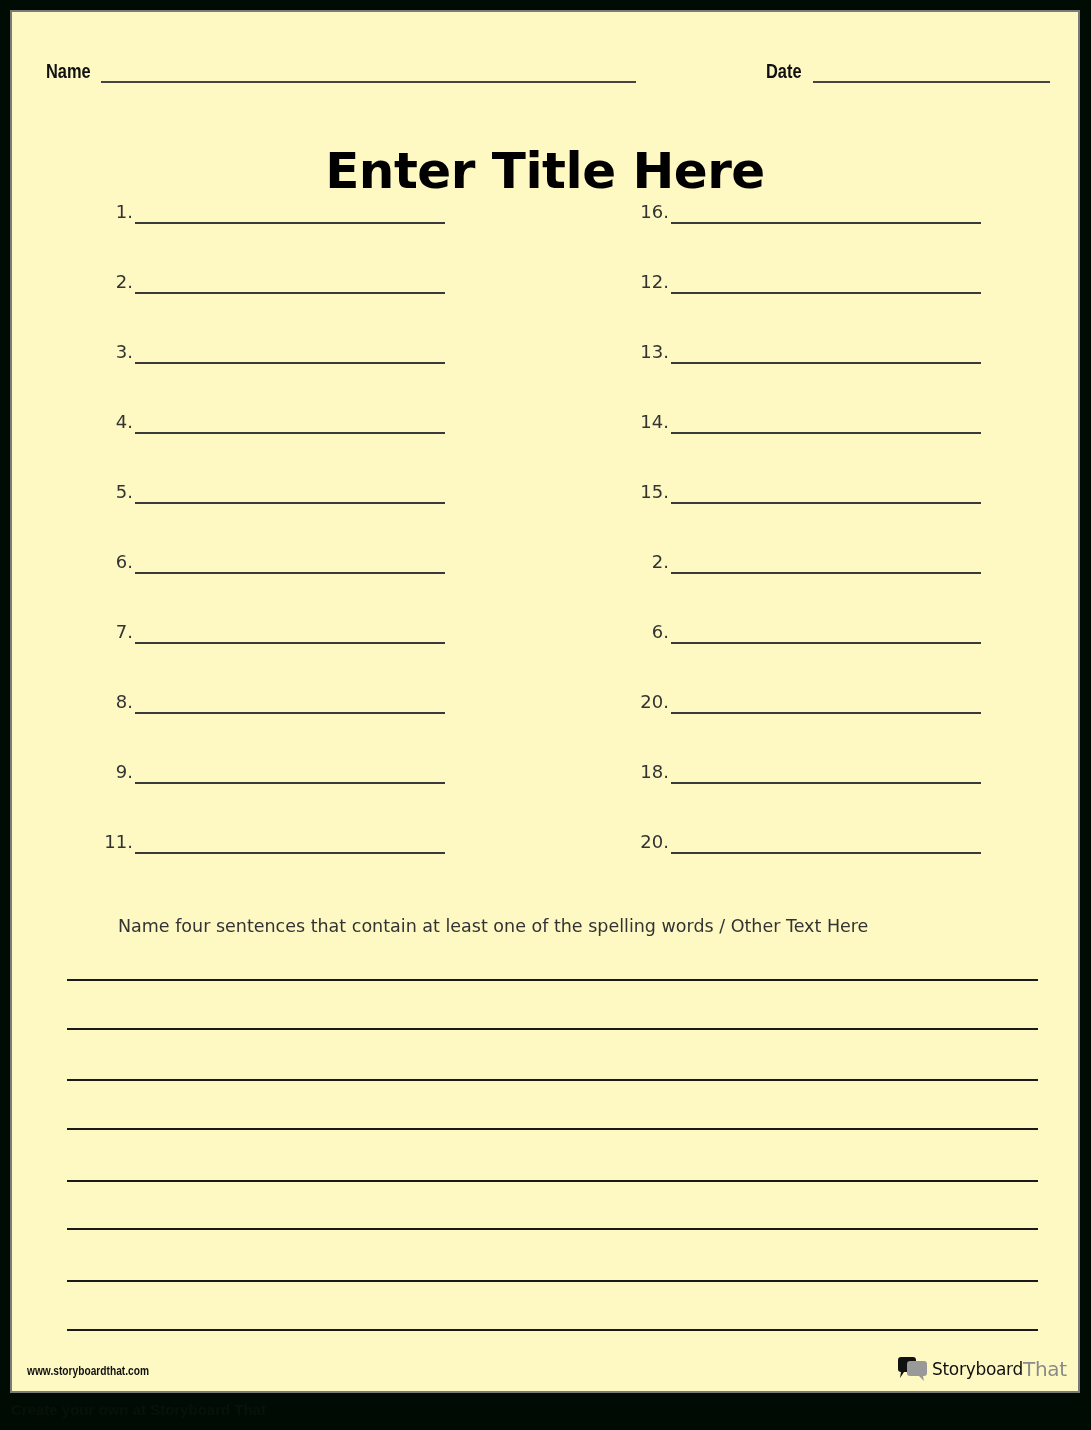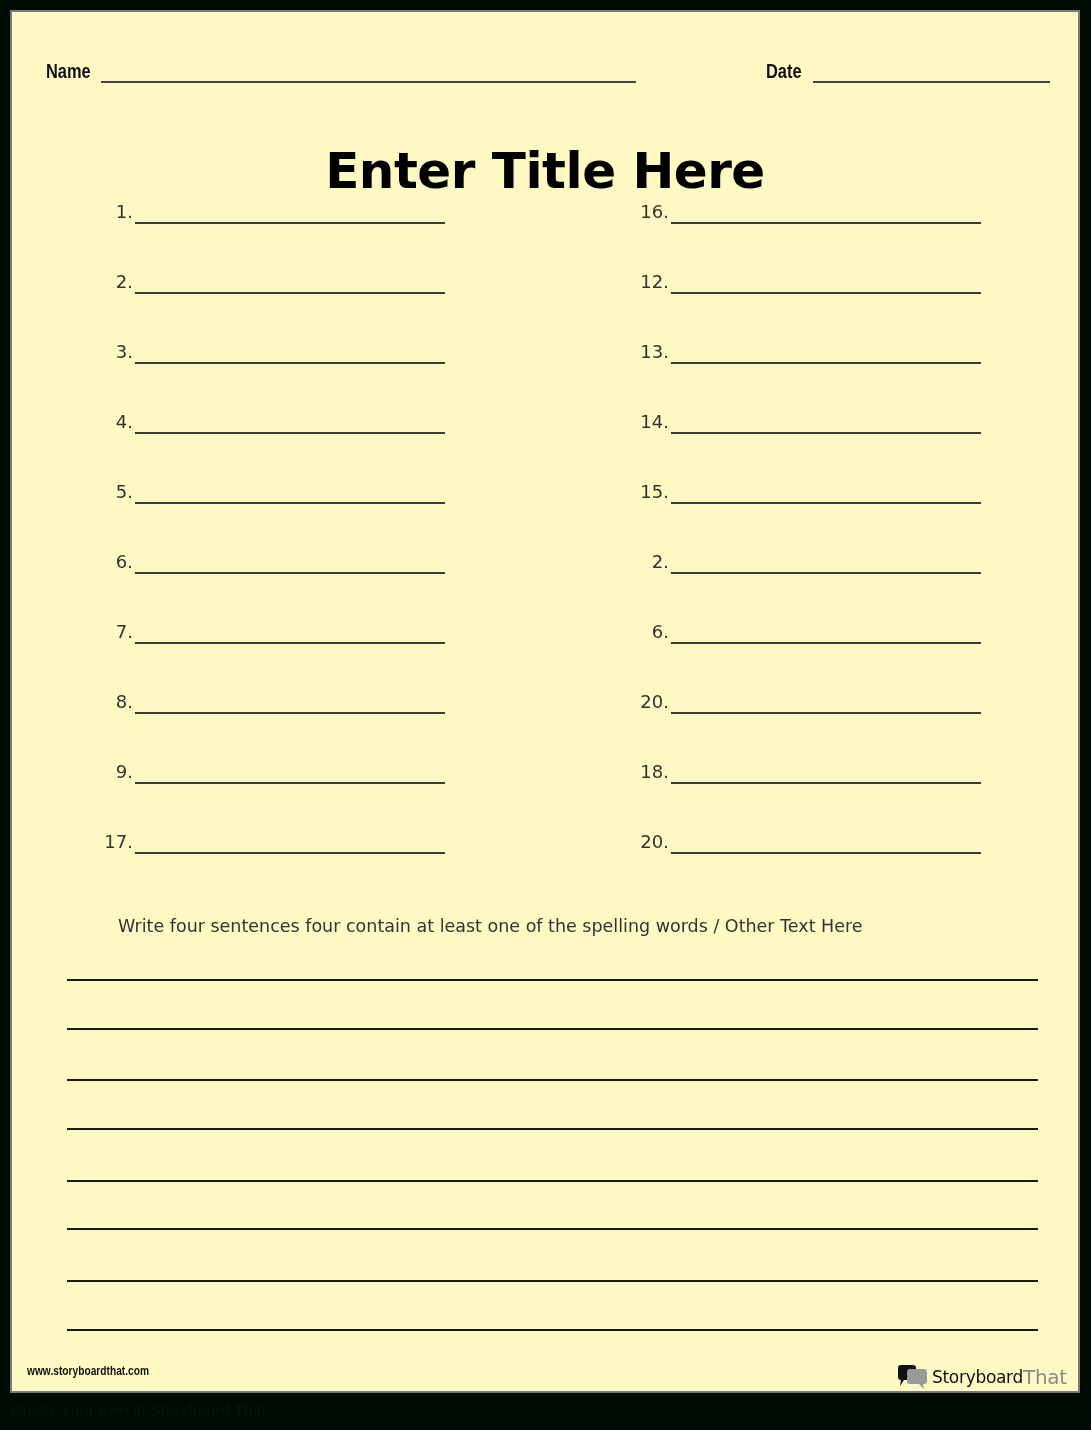--- a/index.html
+++ b/index.html
@@ -86,21 +86,20 @@
       font-size: 12px;
       color: #111;
       transform: scaleX(0.85);
       transform-origin: left center;
     }
     .brand {
       position: absolute;
       left: 884px; top: 1343px;
       display: flex; align-items: center;
       height: 28px;
-      margin-top: 8px;
     }
     .brand-icon { width: 34px; height: 26px; margin-right: 2px; }
     .brand-story {
       font-family: "DejaVu Sans", sans-serif;
       font-size: 17px;
       color: #111;
       letter-spacing: -0.3px;
     }
     .brand-that {
       font-family: "DejaVu Sans", sans-serif;
@@ -160,21 +159,21 @@
   </div>
   <div class="num-item" style="left:123px; top:672px;">
     <span class="num-label">8.</span>
     <div class="num-line"></div>
   </div>
   <div class="num-item" style="left:123px; top:742px;">
     <span class="num-label">9.</span>
     <div class="num-line"></div>
   </div>
   <div class="num-item" style="left:123px; top:812px;">
-    <span class="num-label">17.</span>
+    <span class="num-label">11.</span>
     <div class="num-line"></div>
   </div>
 
   <div class="num-item" style="left:659px; top:182px;">
     <span class="num-label">16.</span>
     <div class="num-line"></div>
   </div>
   <div class="num-item" style="left:659px; top:252px;">
     <span class="num-label">12.</span>
     <div class="num-line"></div>
@@ -205,21 +204,21 @@
   </div>
   <div class="num-item" style="left:659px; top:742px;">
     <span class="num-label">18.</span>
     <div class="num-line"></div>
   </div>
   <div class="num-item" style="left:659px; top:812px;">
     <span class="num-label">20.</span>
     <div class="num-line"></div>
   </div>
 
-  <div class="instruction">Write four sentences four contain at least one of the spelling words / Other Text Here</div>
+  <div class="instruction">Name four sentences that contain at least one of the spelling words / Other Text Here</div>
 
   <div class="write-line" style="top:967px;"></div>
   <div class="write-line" style="top:1016px;"></div>
   <div class="write-line" style="top:1067px;"></div>
   <div class="write-line" style="top:1116px;"></div>
   <div class="write-line" style="top:1168px;"></div>
   <div class="write-line" style="top:1216px;"></div>
   <div class="write-line" style="top:1268px;"></div>
   <div class="write-line" style="top:1317px;"></div>
 

